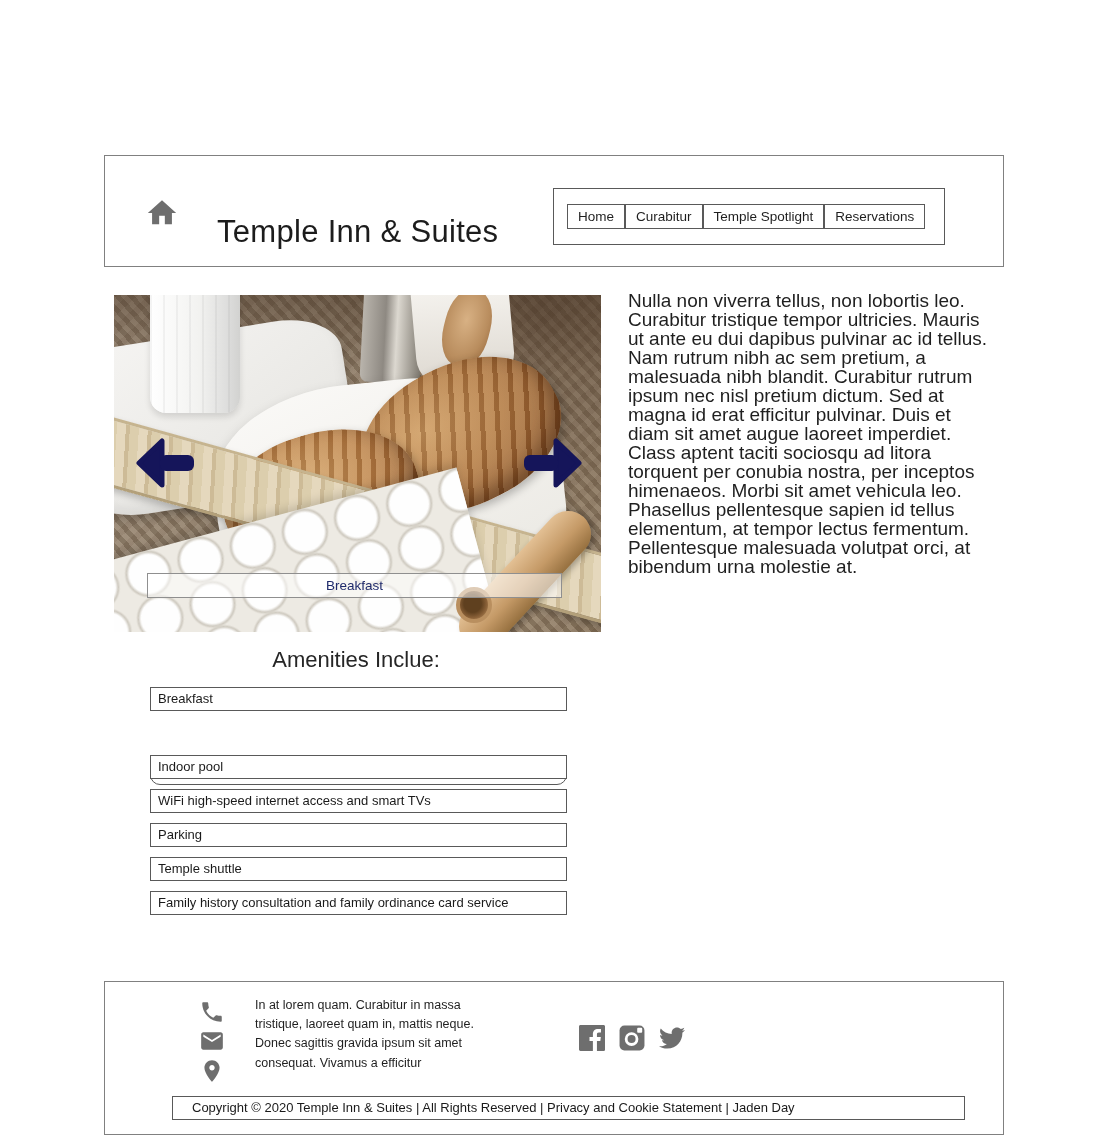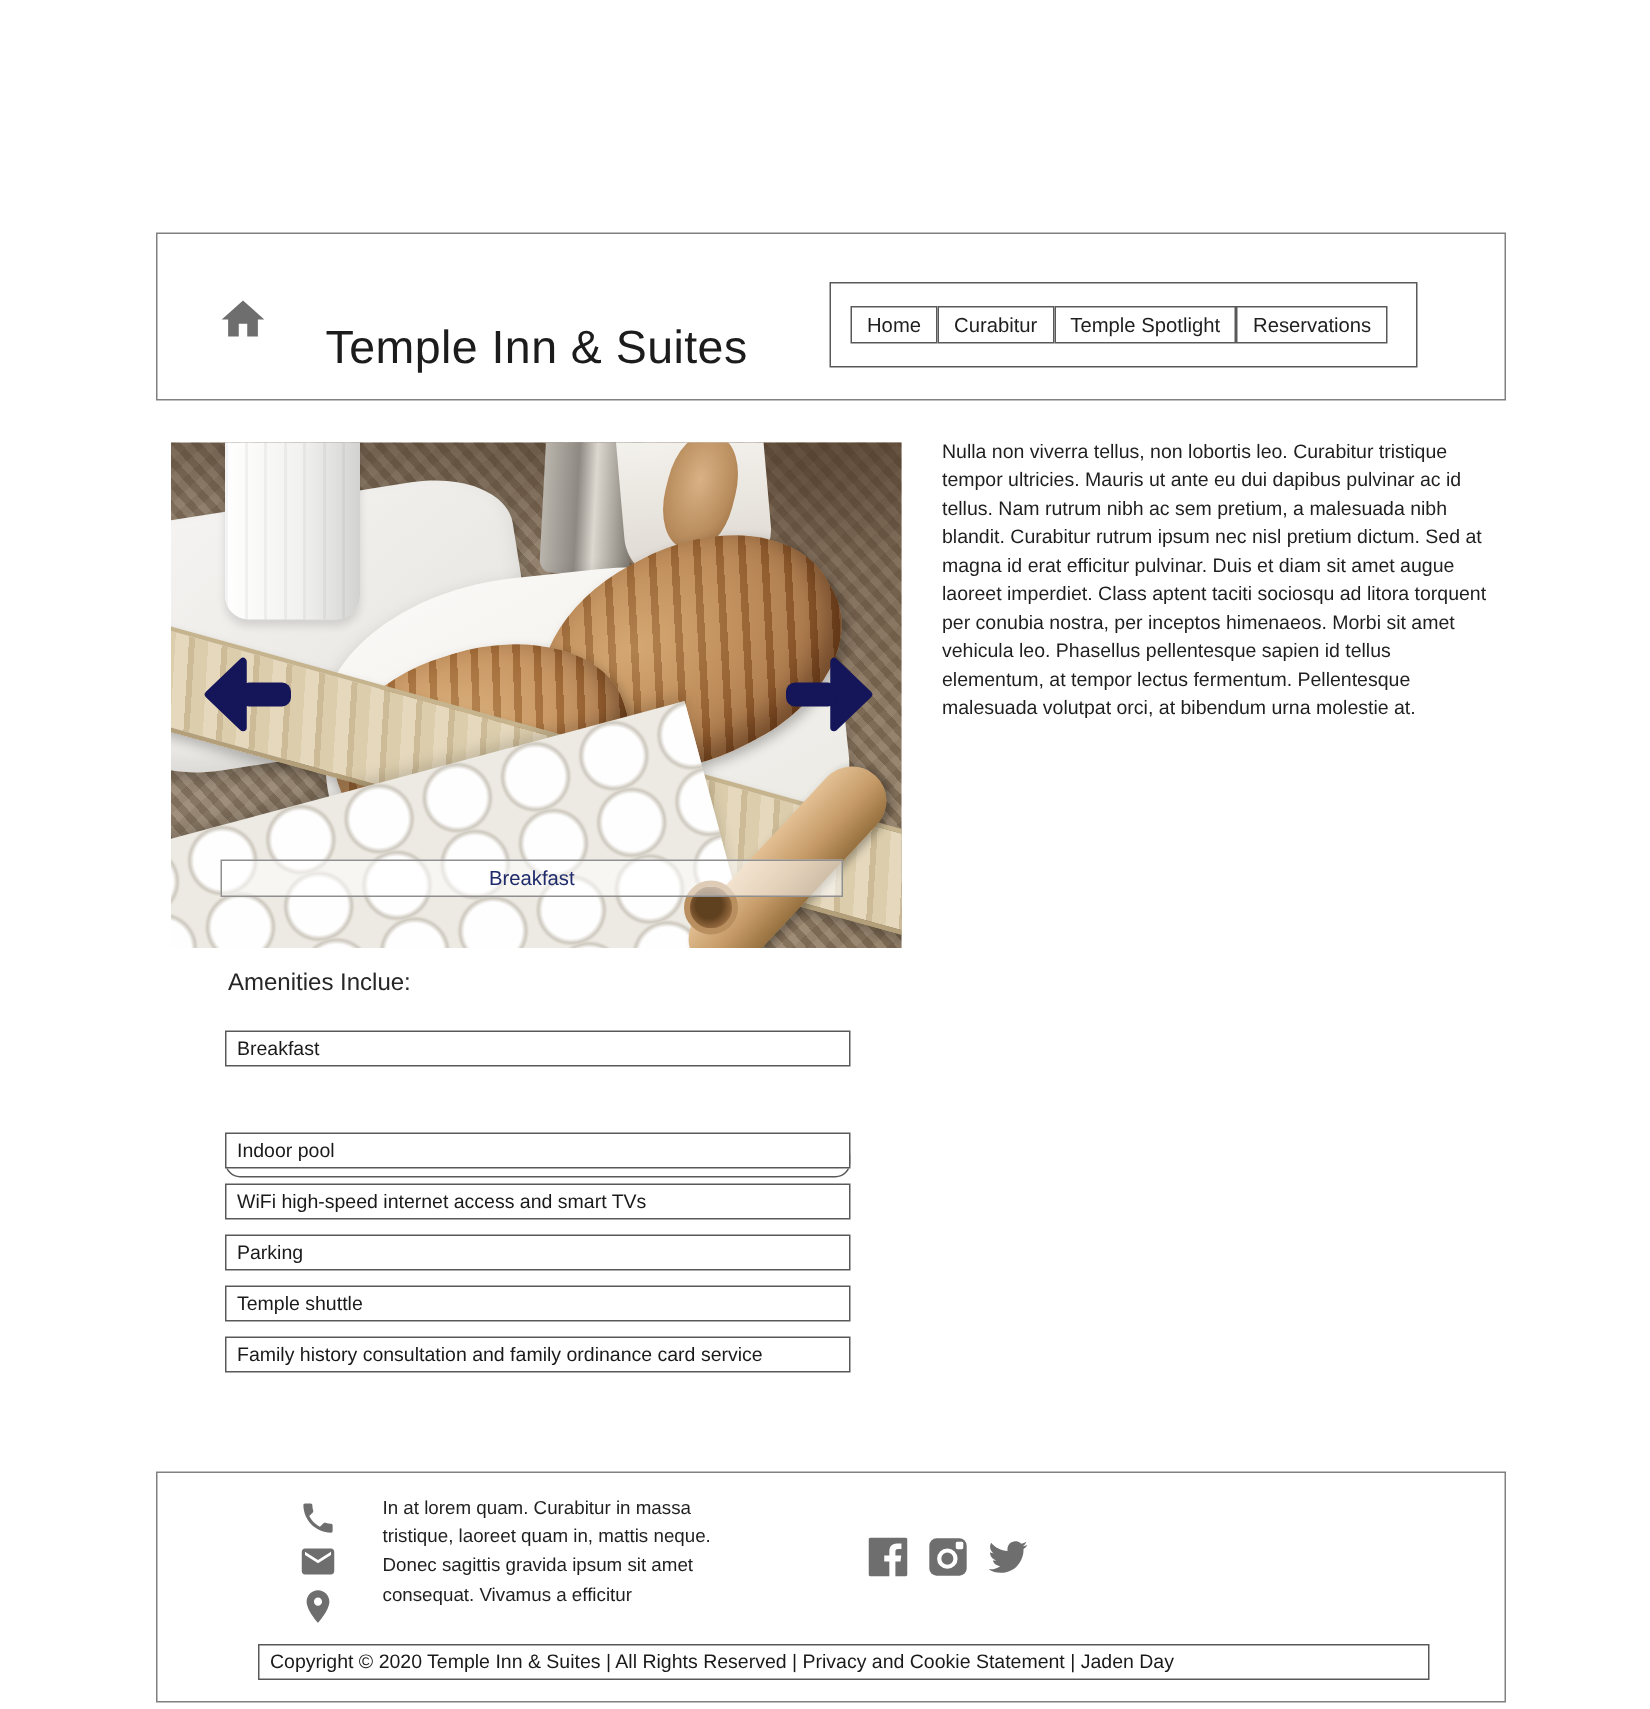--- a/index.html
+++ b/index.html
@@ -82,43 +82,43 @@
   .arrow{position:absolute;width:62px;height:52px;cursor:pointer;}
   .arrow-left{left:22px;top:142px;}
   .arrow-right{left:406px;top:142px;}
   .caption-bar{position:absolute;left:33px;top:278px;width:413px;height:23px;
       background:rgba(255,255,255,.55);border:1px solid #8f8f8f;
       display:flex;align-items:center;justify-content:center;
       font-size:13.5px;color:#1f2a6b;}
 
   
   .intro{position:absolute;left:628px;top:291px;width:368px;margin:0;
-      font-size:13px;line-height:19px;color:#1f1f1f;}
+      font-size:19px;line-height:19px;color:#1f1f1f;}
 
   
   .amenities-heading{position:absolute;left:152px;top:647px;width:408px;margin:0;
-      text-align:left;font-size:16px;font-weight:400;color:#262626;}
+      text-align:center;font-size:22px;font-weight:400;color:#262626;}
   .amenity-box{position:absolute;left:150px;width:408px;height:22px;
       border:1px solid #595959;font-size:13px;line-height:22px;
       padding-left:7px;box-sizing:content-box;color:#1a1a1a;background:#fff;
       white-space:nowrap;overflow:hidden;}
   .am-0{top:687px;} .am-1{top:761px;border-radius:10px;} .am-2{top:755px;} .am-3{top:789px;}
   .am-4{top:823px;} .am-5{top:857px;} .am-6{top:891px;}
 
   
   .footer-box{position:absolute;left:104px;top:981px;width:898px;height:152px;
       border:1px solid #808080;background:#fff;}
   .contact-icon{position:absolute;left:94px;width:26px;height:26px;}
   .ci-phone{top:17px;} .ci-mail{top:46px;} .ci-pin{top:76px;}
   .footer-text{position:absolute;left:150px;top:14px;width:240px;margin:0;
       font-size:12.5px;line-height:19.2px;color:#1f1f1f;}
   .social{position:absolute;left:474px;top:43px;display:flex;gap:14px;align-items:center;}
   .social svg{width:26px;height:26px;cursor:pointer;}
   .copyright-bar{position:absolute;left:67px;top:114px;width:772px;height:22px;
-      border:1px solid #595959;font-size:13px;line-height:22px;padding-left:7px;
+      border:1px solid #595959;font-size:13px;line-height:22px;padding-left:19px;
       color:#1a1a1a;white-space:nowrap;overflow:hidden;background:#fff;}
 </style>
 </head>
 <body>
 
 <div class="page">
 
   <header class="header-box">
     <svg class="home-icon" viewBox="0 0 24 24">
       <path d="M10 20v-6h4v6h5v-8h3L12 3 2 12h3v8z" fill="#6e6e6e"></path>

